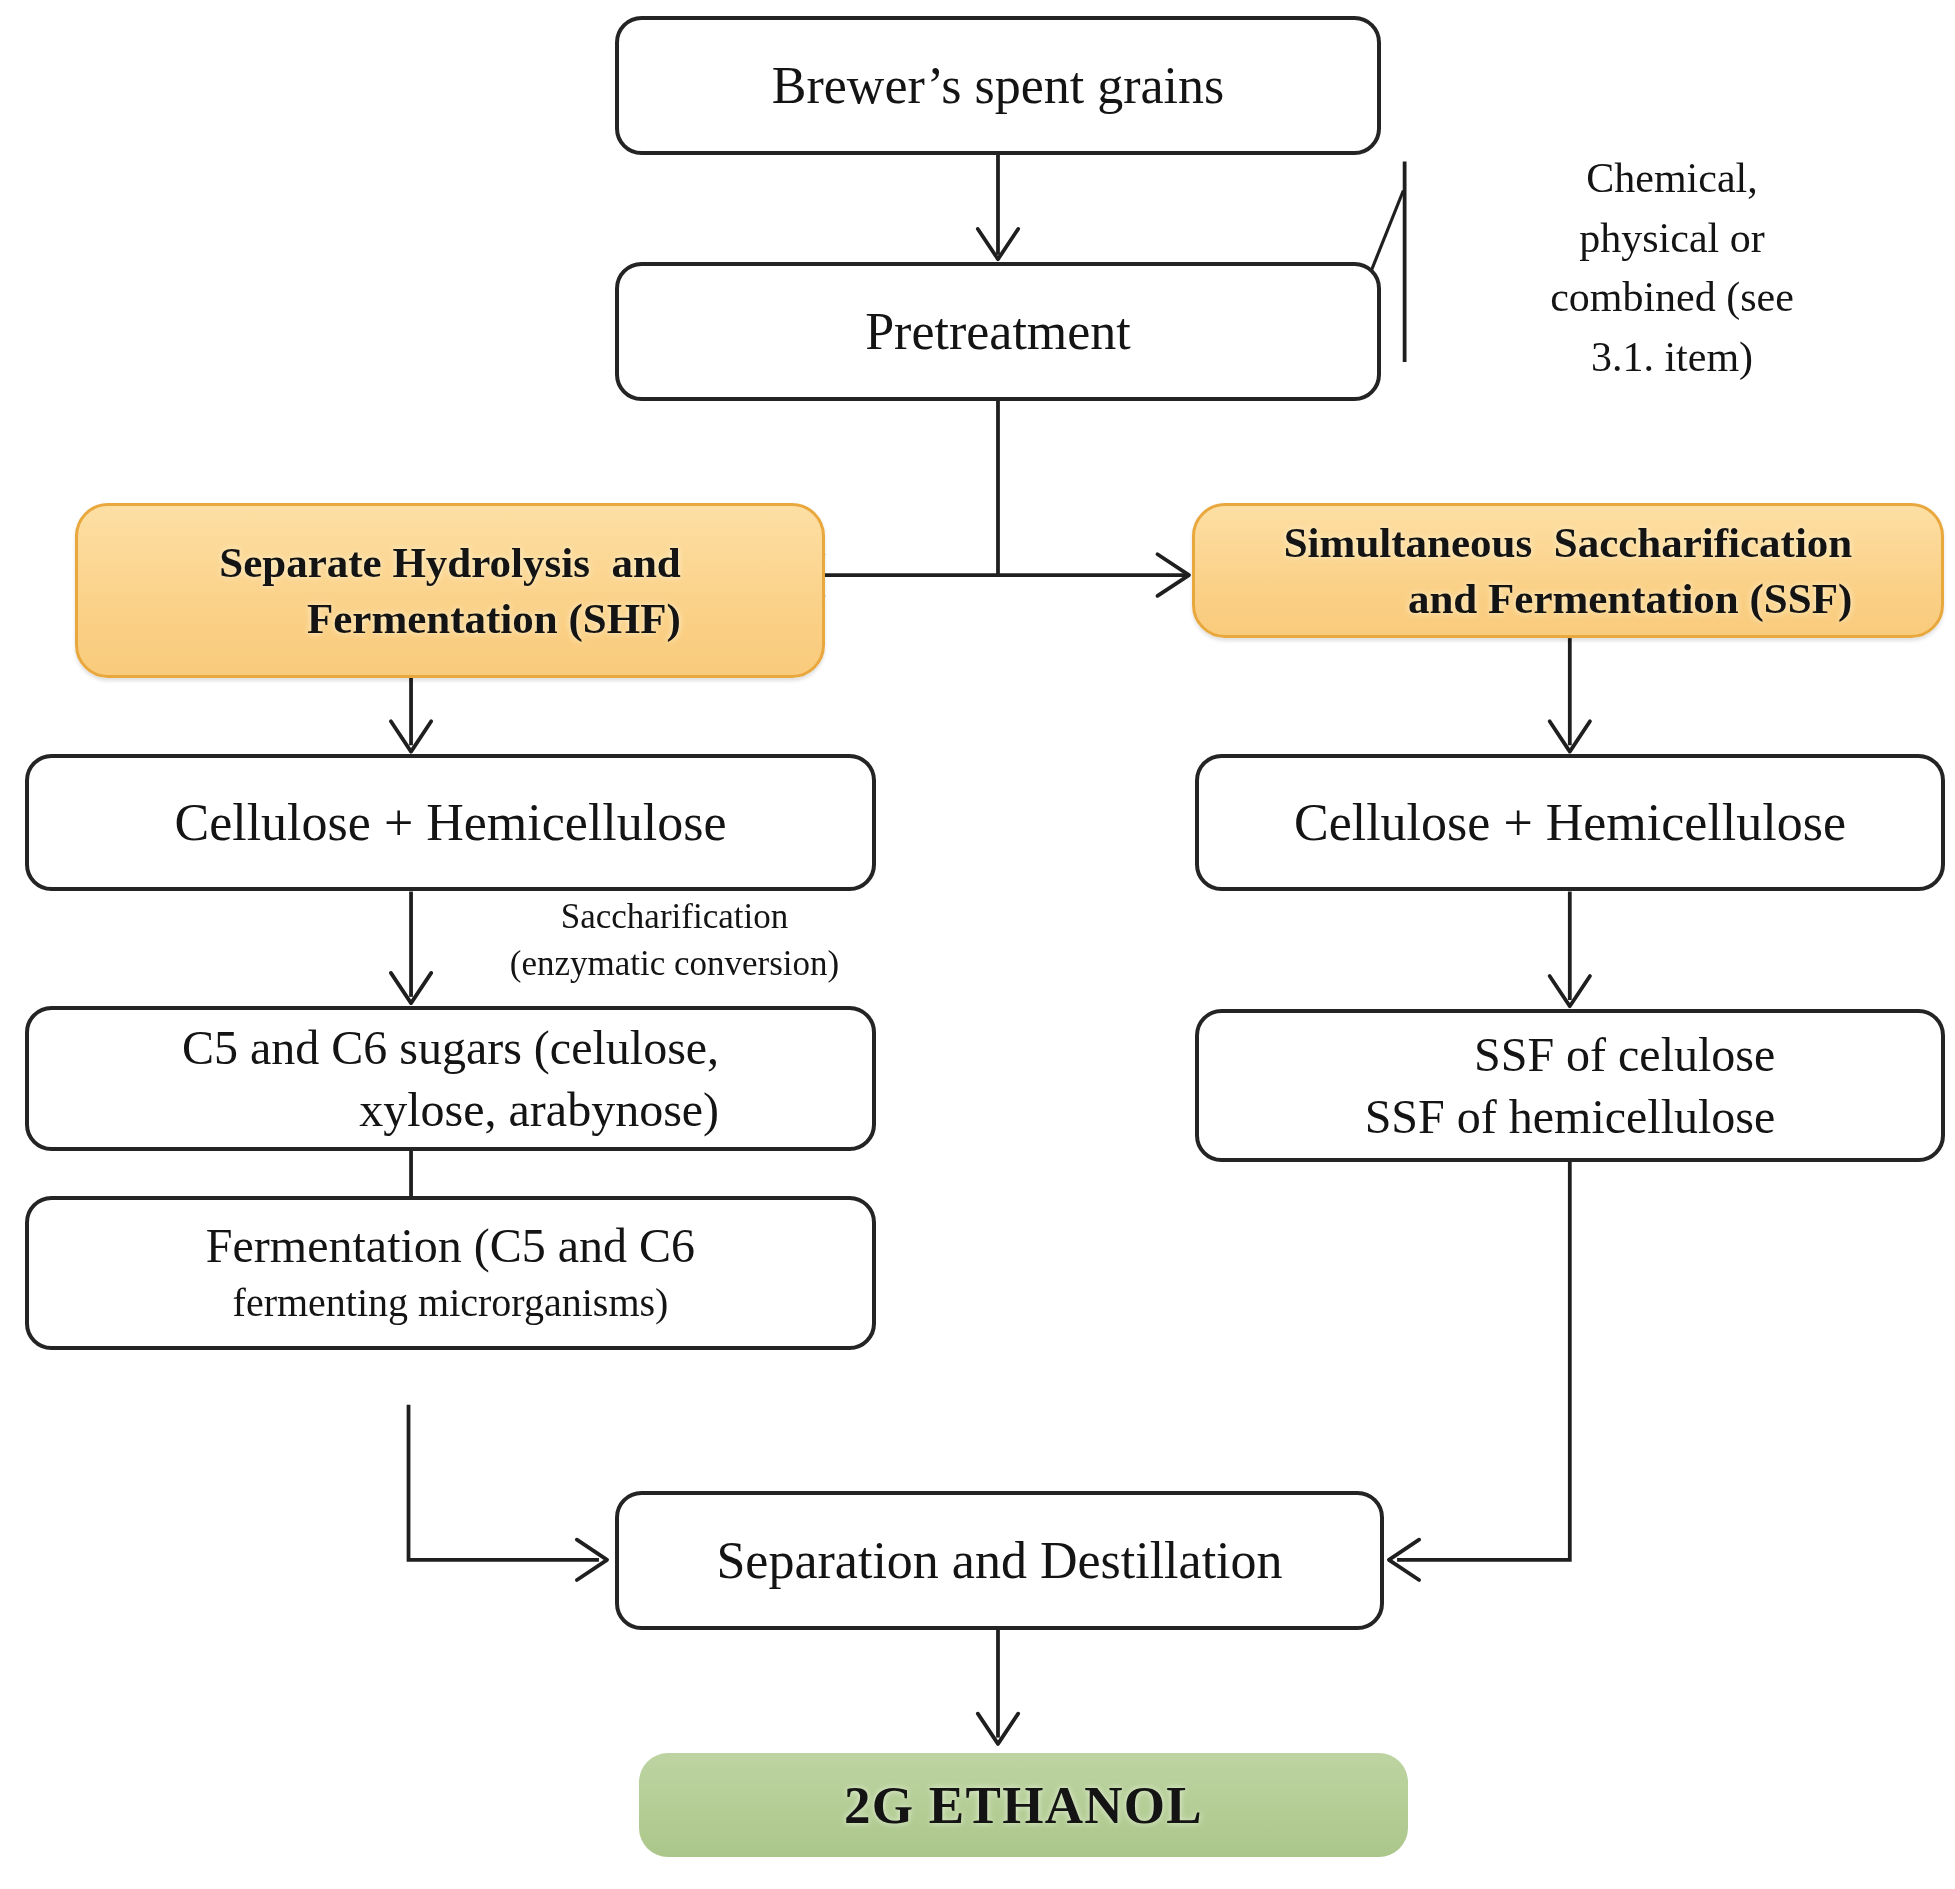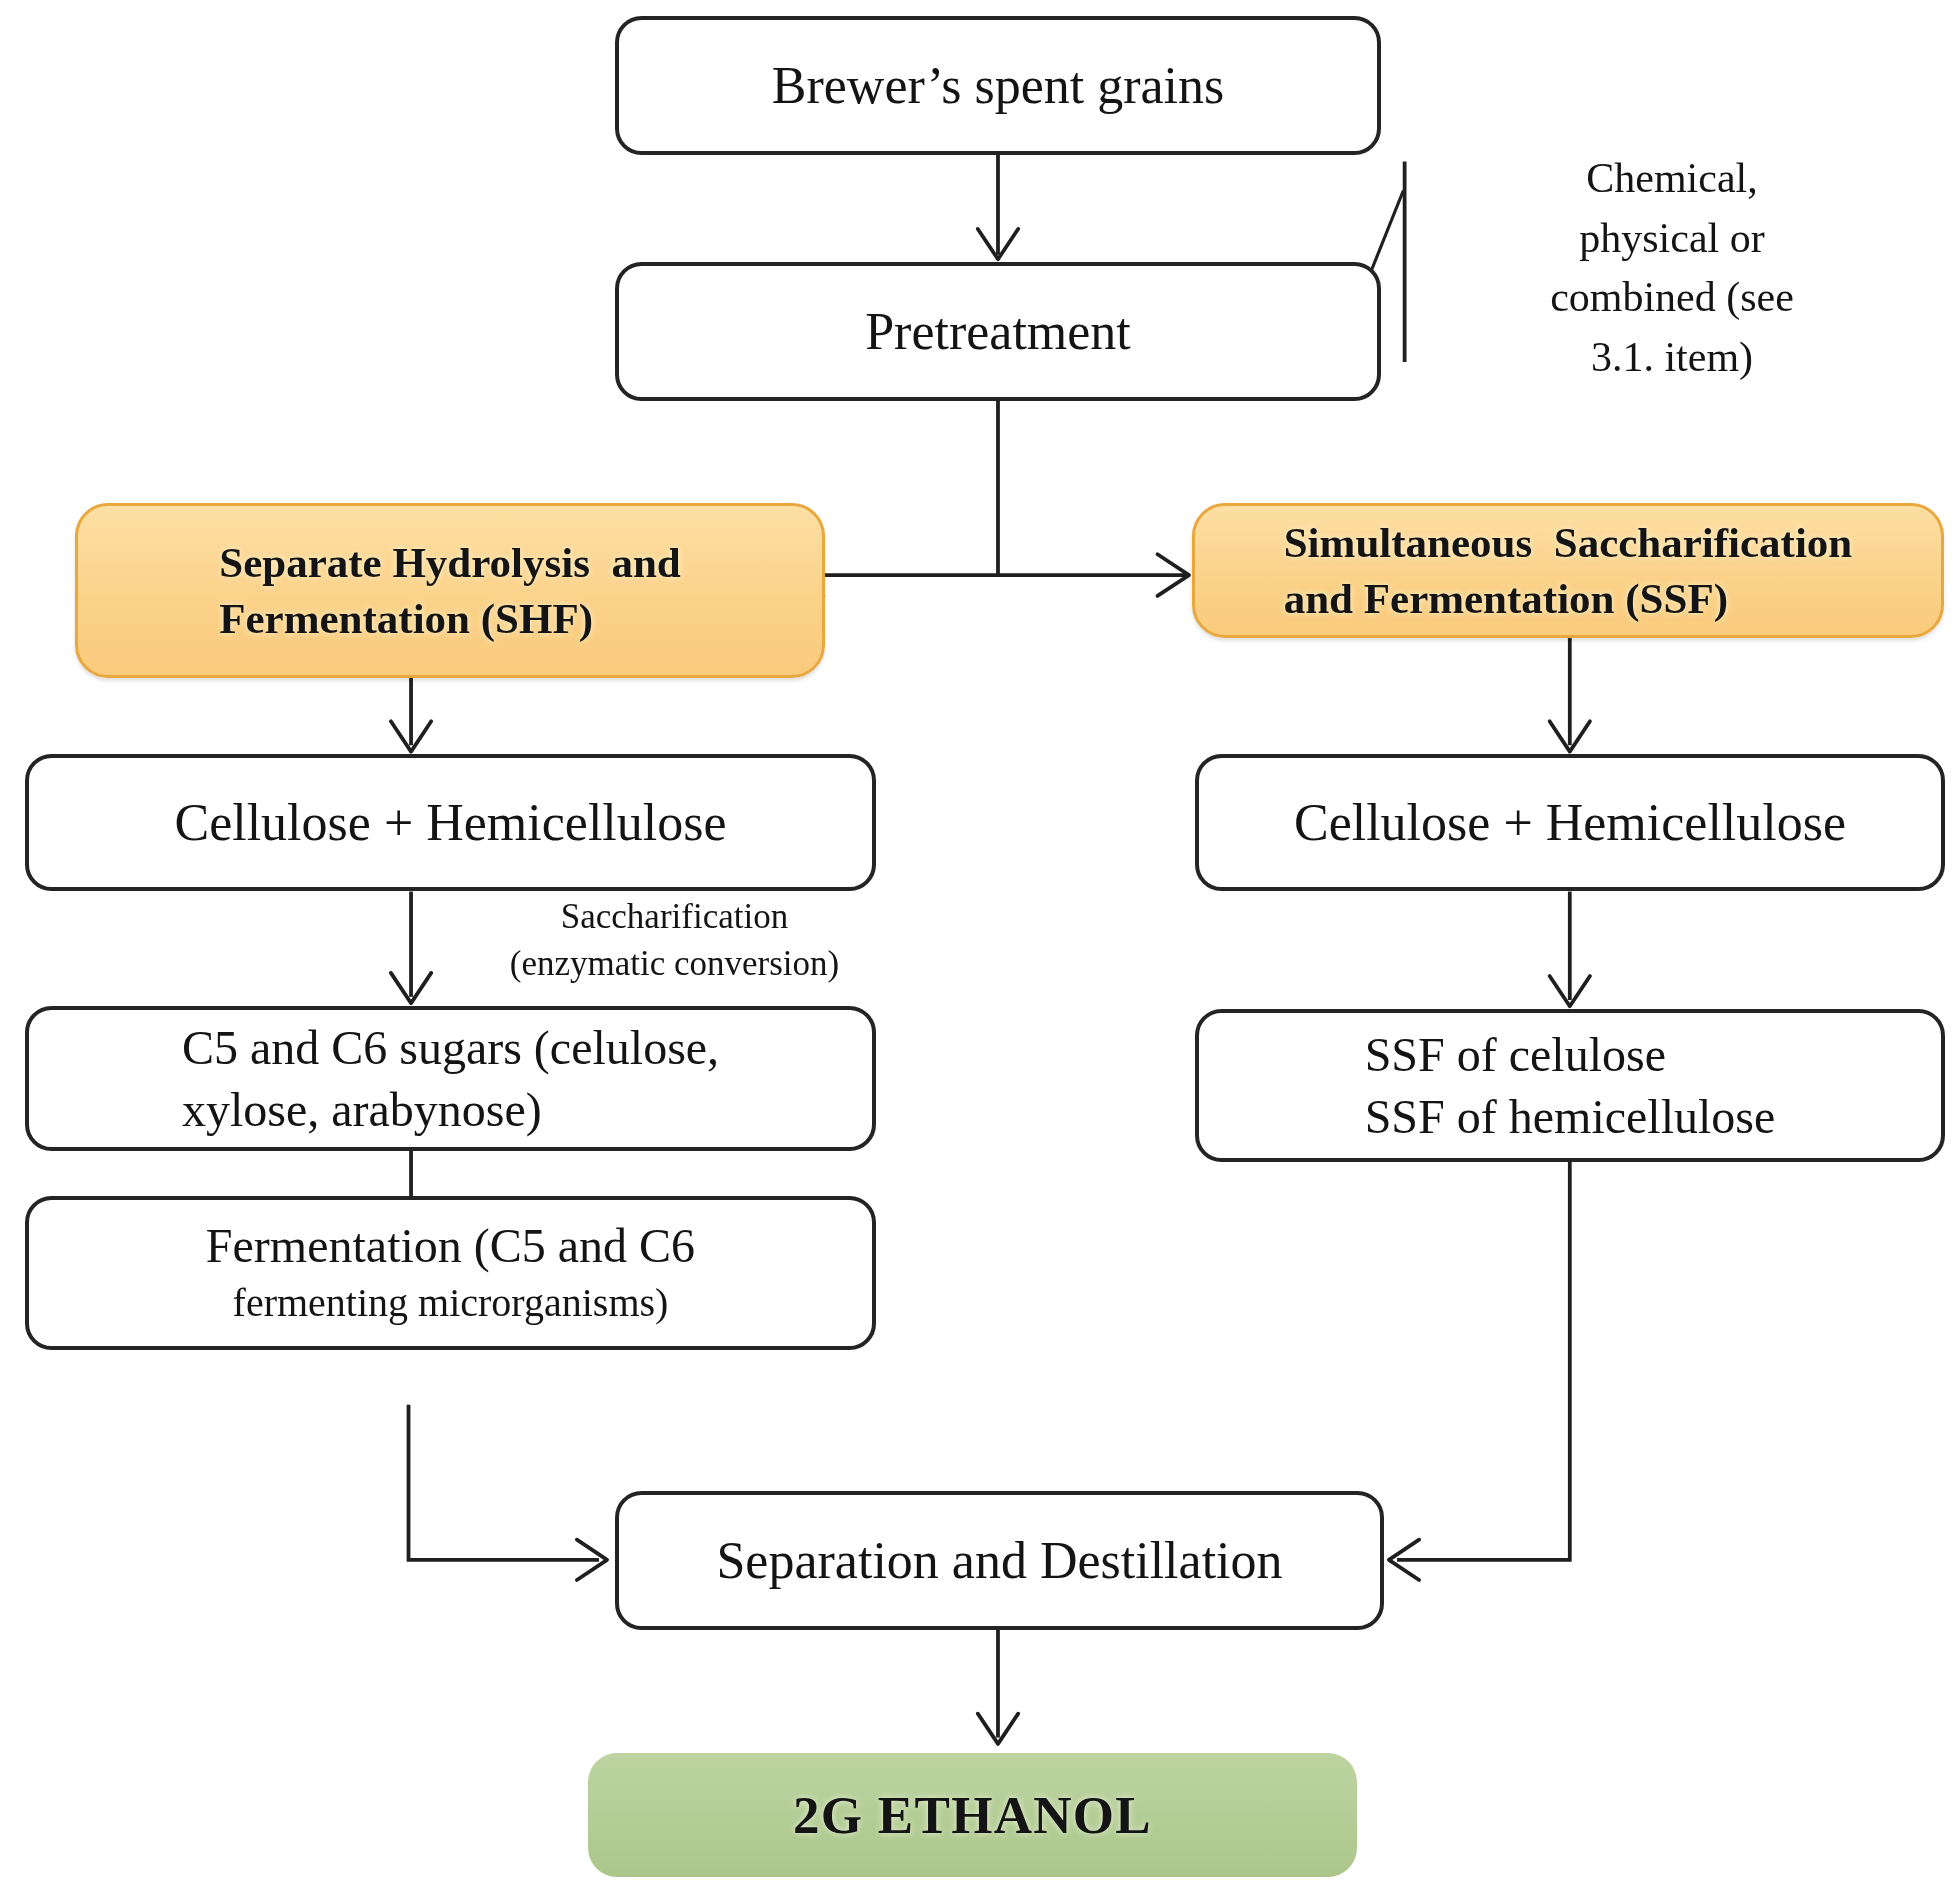--- a/index.html
+++ b/index.html
@@ -9,21 +9,21 @@
     background:#ffffff;
     font-family:"Liberation Serif","DejaVu Serif",serif;
     color:#141414;
   }
   .wires{position:absolute;left:0;top:0;}
   .node{
     position:absolute;
     box-sizing:border-box;
     display:flex;flex-direction:column;
     align-items:center;justify-content:center;
-    text-align:left;
+    text-align:right;
   }
   .plain{
     background:#ffffff;
     border:4.4px solid #242424;
     border-radius:26.5px;
   }
   .accent{
     background:linear-gradient(180deg,#fddfa4 0%,#fbd28a 55%,#f9cb7c 100%);
     border:3.8px solid #e9a83e;
     border-radius:33px;
@@ -159,18 +159,18 @@
 
   <div class="node plain" style="left:1195px;top:1009px;width:750px;height:153px;">
     <div class="box-label two-line">SSF of celulose
 SSF of hemicellulose</div>
   </div>
 
   <div class="node plain" style="left:615px;top:1491px;width:769px;height:139px;">
     <div class="box-label">Separation and Destillation</div>
   </div>
 
-  <div class="node final" style="left:588px;top:1753px;width:769px;height:124px;">
+  <div class="node final" style="left:639px;top:1753px;width:769px;height:104px;">
     <div class="box-label">2G ETHANOL</div>
   </div>
 
 </div>
 
 
 </body></html>

